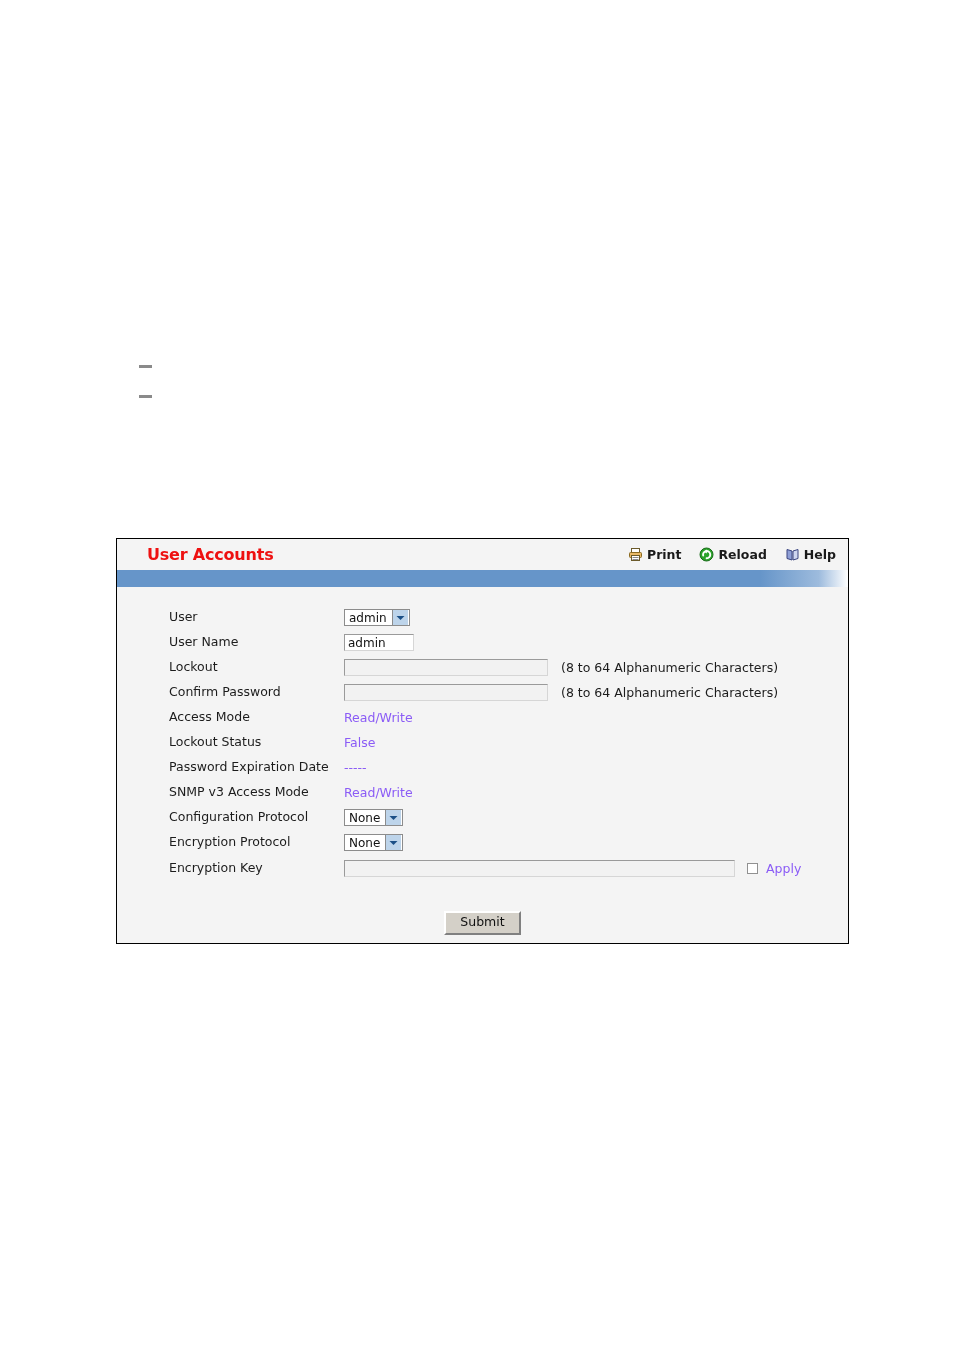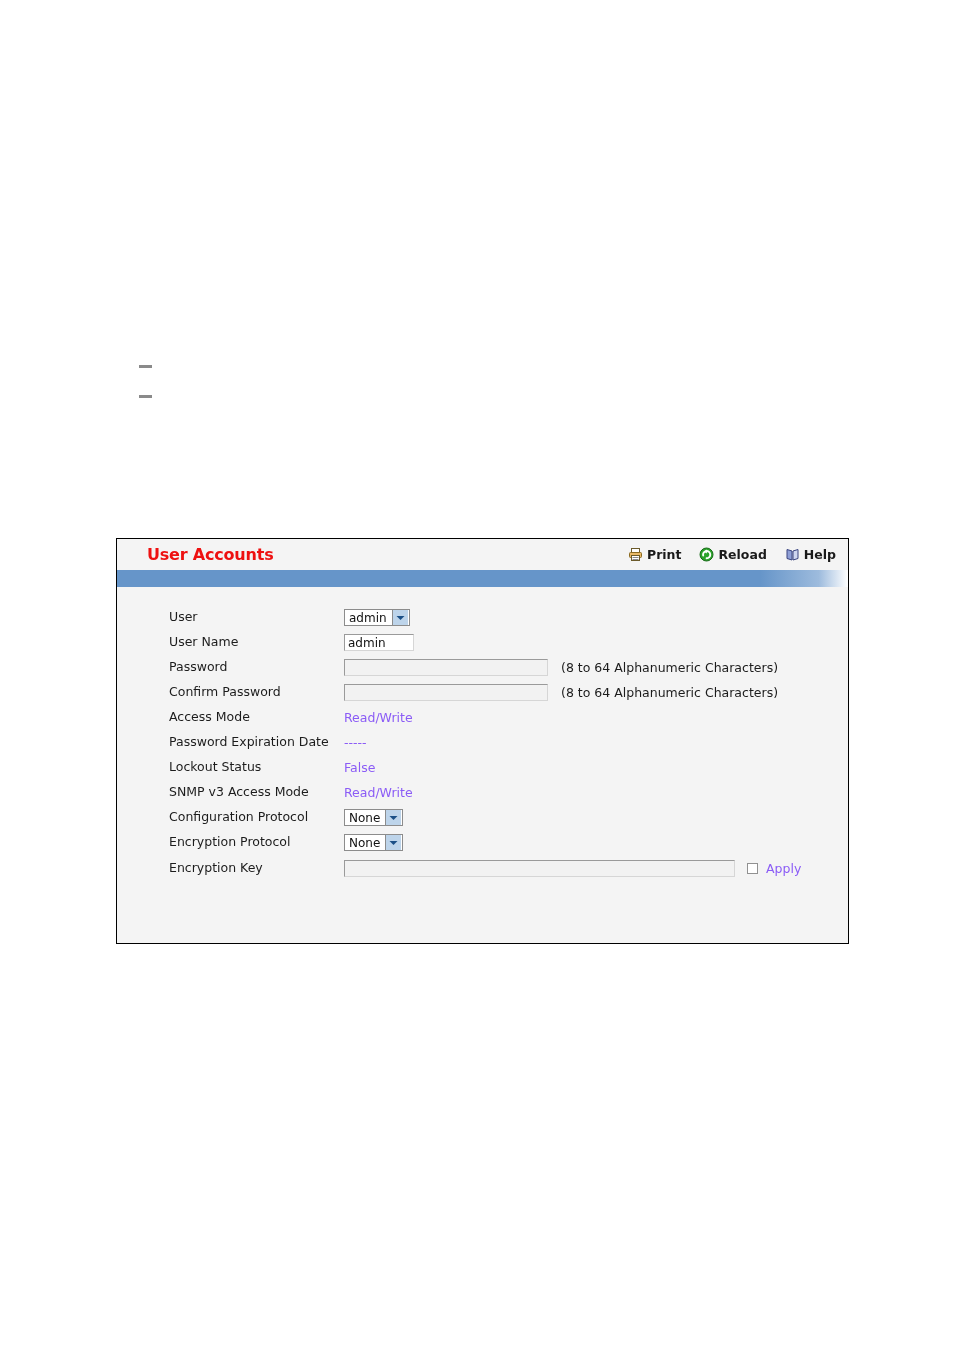--- a/index.html
+++ b/index.html
@@ -293,44 +293,44 @@
           </span>
         </div>
       </div>
 
       <div class="frow">
         <div class="flabel">User Name</div>
         <input class="tinput in-username filled" type="text" value="admin" style="">
       </div>
 
       <div class="frow">
-        <div class="flabel">Password</div>
+        <div class="flabel">Lockout</div>
         <input class="tinput in-pass" type="password" value="" style="">
         <span class="fhint">(8 to 64 Alphanumeric Characters)</span>
       </div>
 
       <div class="frow">
         <div class="flabel">Confirm Password</div>
         <input class="tinput in-pass" type="password" value="" style="">
         <span class="fhint">(8 to 64 Alphanumeric Characters)</span>
       </div>
 
       <div class="frow">
         <div class="flabel">Access Mode</div>
         <div class="fvalue">Read/Write</div>
       </div>
 
       <div class="frow">
+        <div class="flabel">Lockout Status</div>
+        <div class="fvalue">False</div>
+      </div>
+
+      <div class="frow">
         <div class="flabel">Password Expiration Date</div>
         <div class="fvalue">-----</div>
-      </div>
-
-      <div class="frow">
-        <div class="flabel">Lockout Status</div>
-        <div class="fvalue">False</div>
       </div>
 
     </div>
 
 
     <div class="form-rows">
 
       <div class="frow">
         <div class="flabel">SNMP v3 Access Mode</div>
         <div class="fvalue">Read/Write</div>
@@ -364,15 +364,18 @@
         <div class="flabel">Encryption Key</div>
         <input class="tinput in-enckey" type="text" value="" style="">
         <span class="apply-wrap">
           <span class="cbox"></span>
           <span class="fvalue">Apply</span>
         </span>
       </div>
 
     </div>
 
+    <div class="submit-wrap">
+      <button class="submit-btn">Submit</button>
+    </div>
 
   </div>
 </div>
 
 </body></html>

